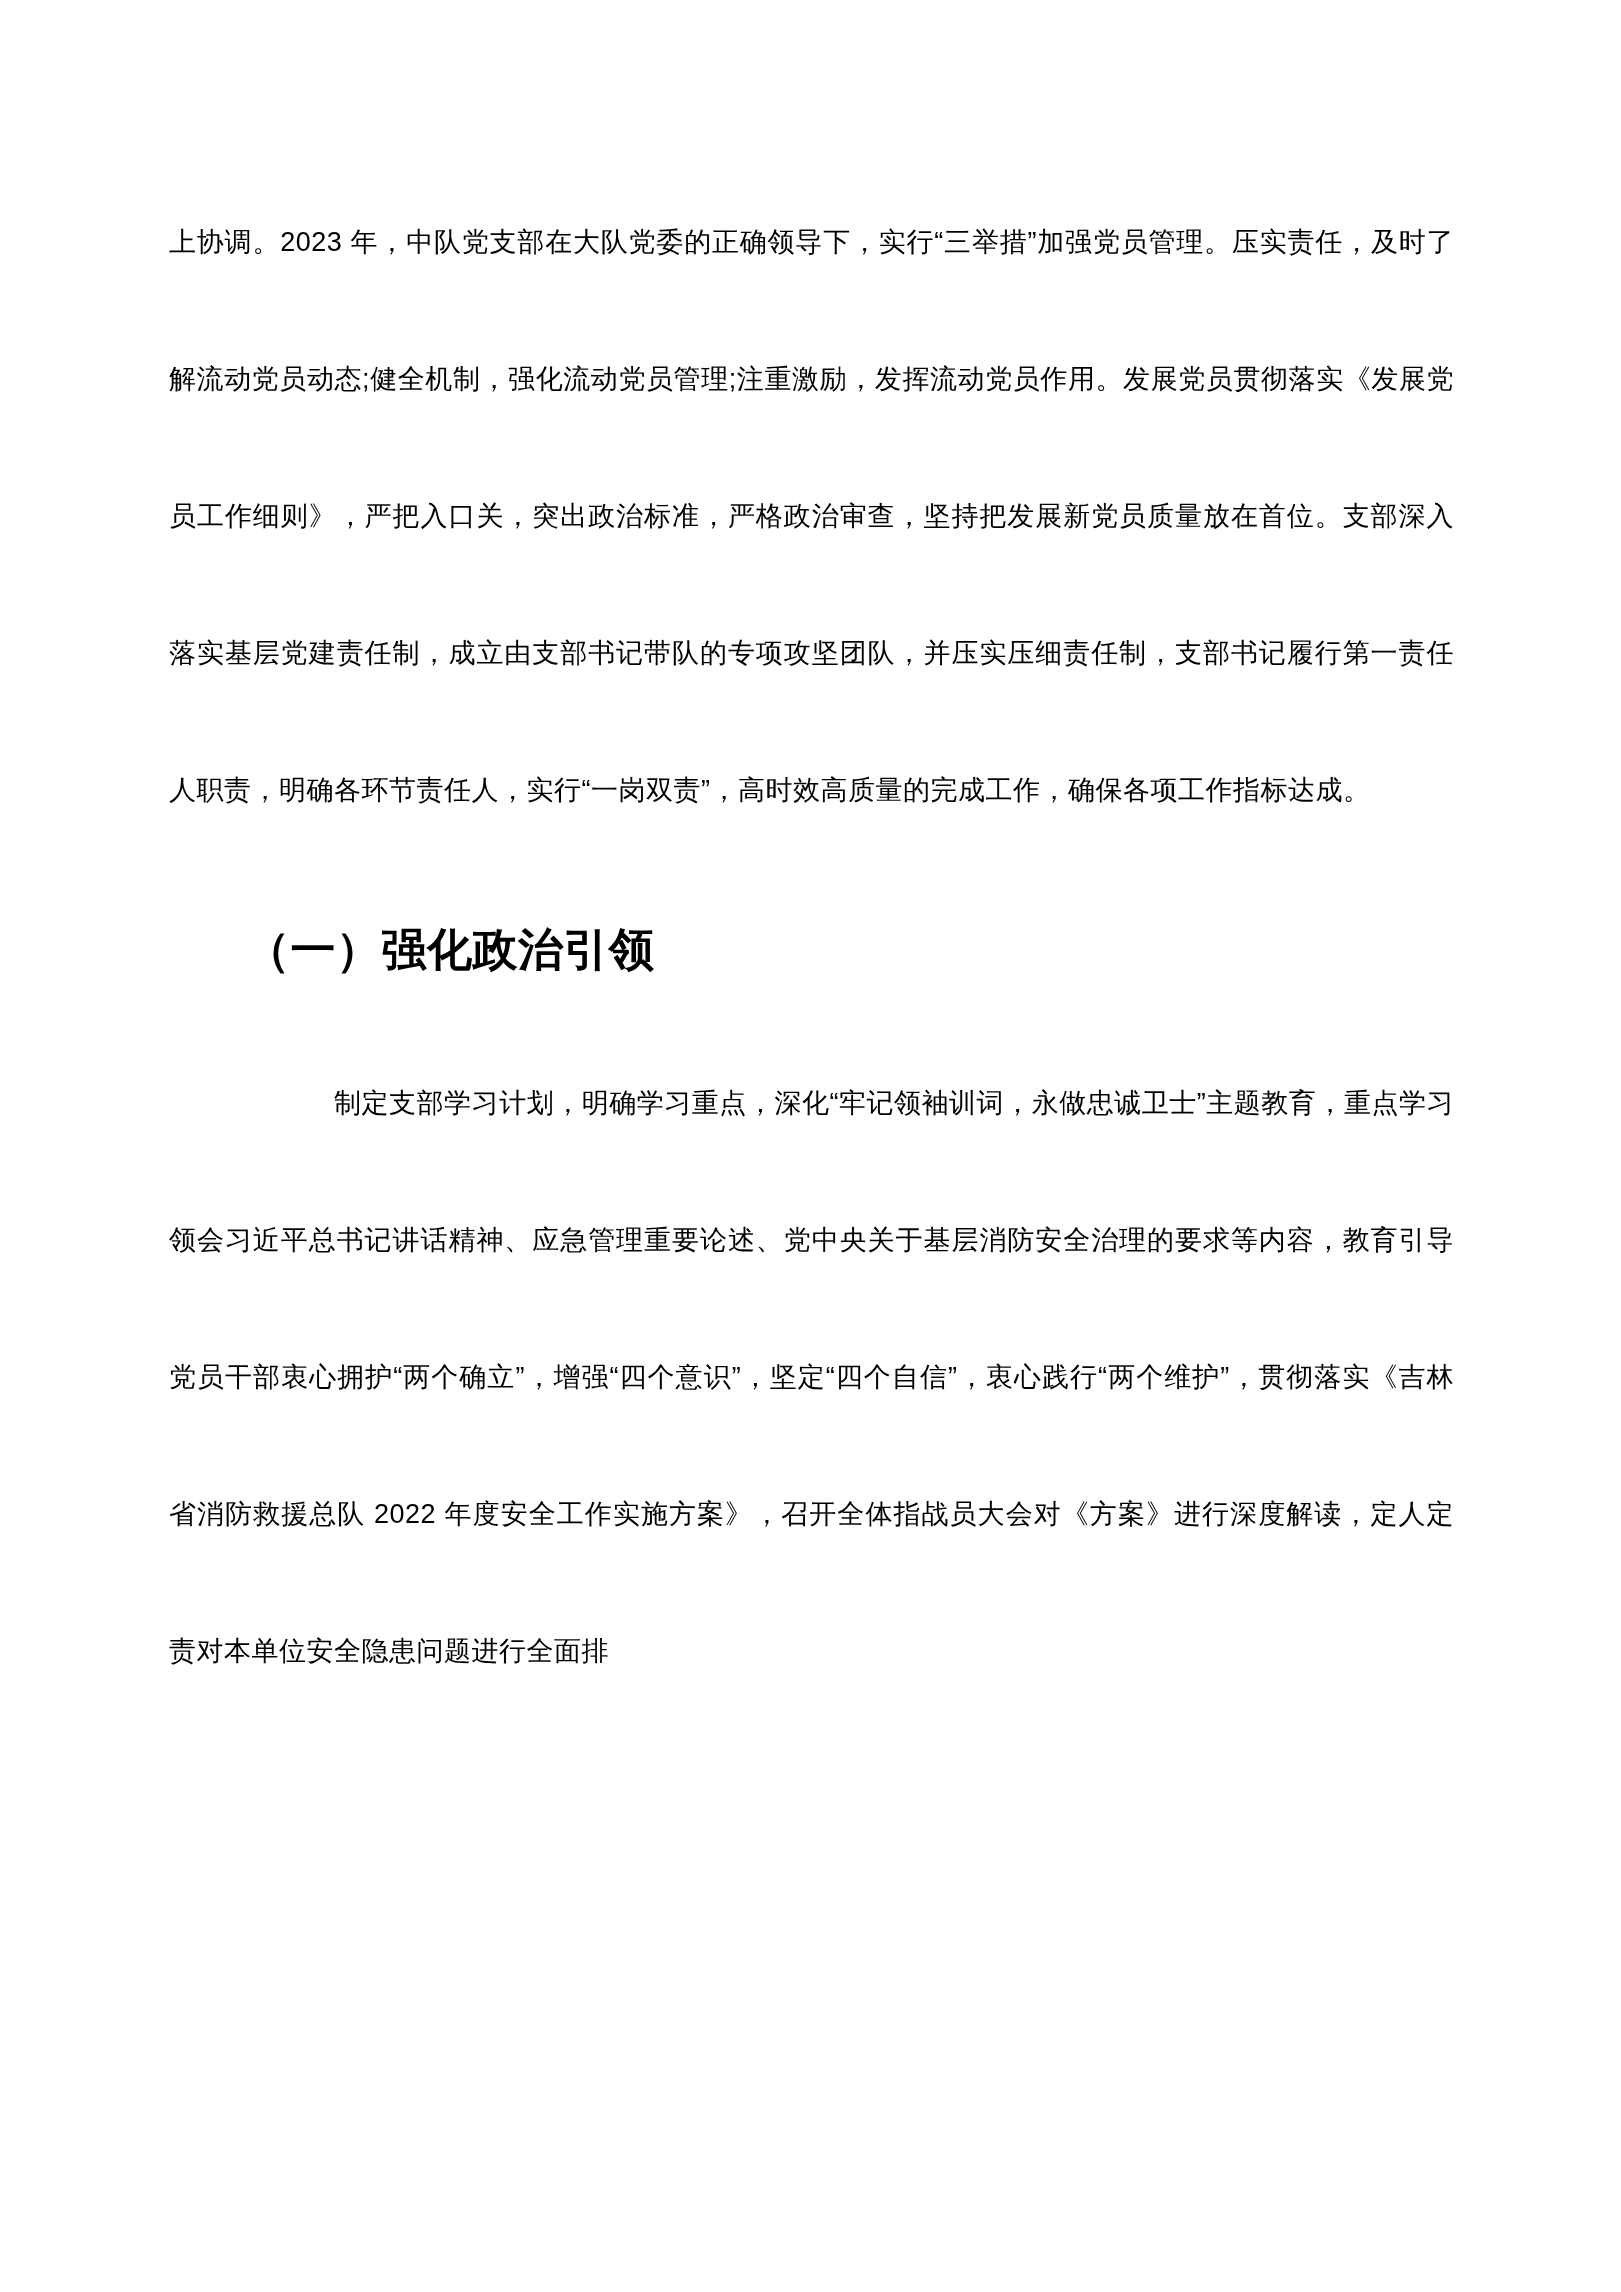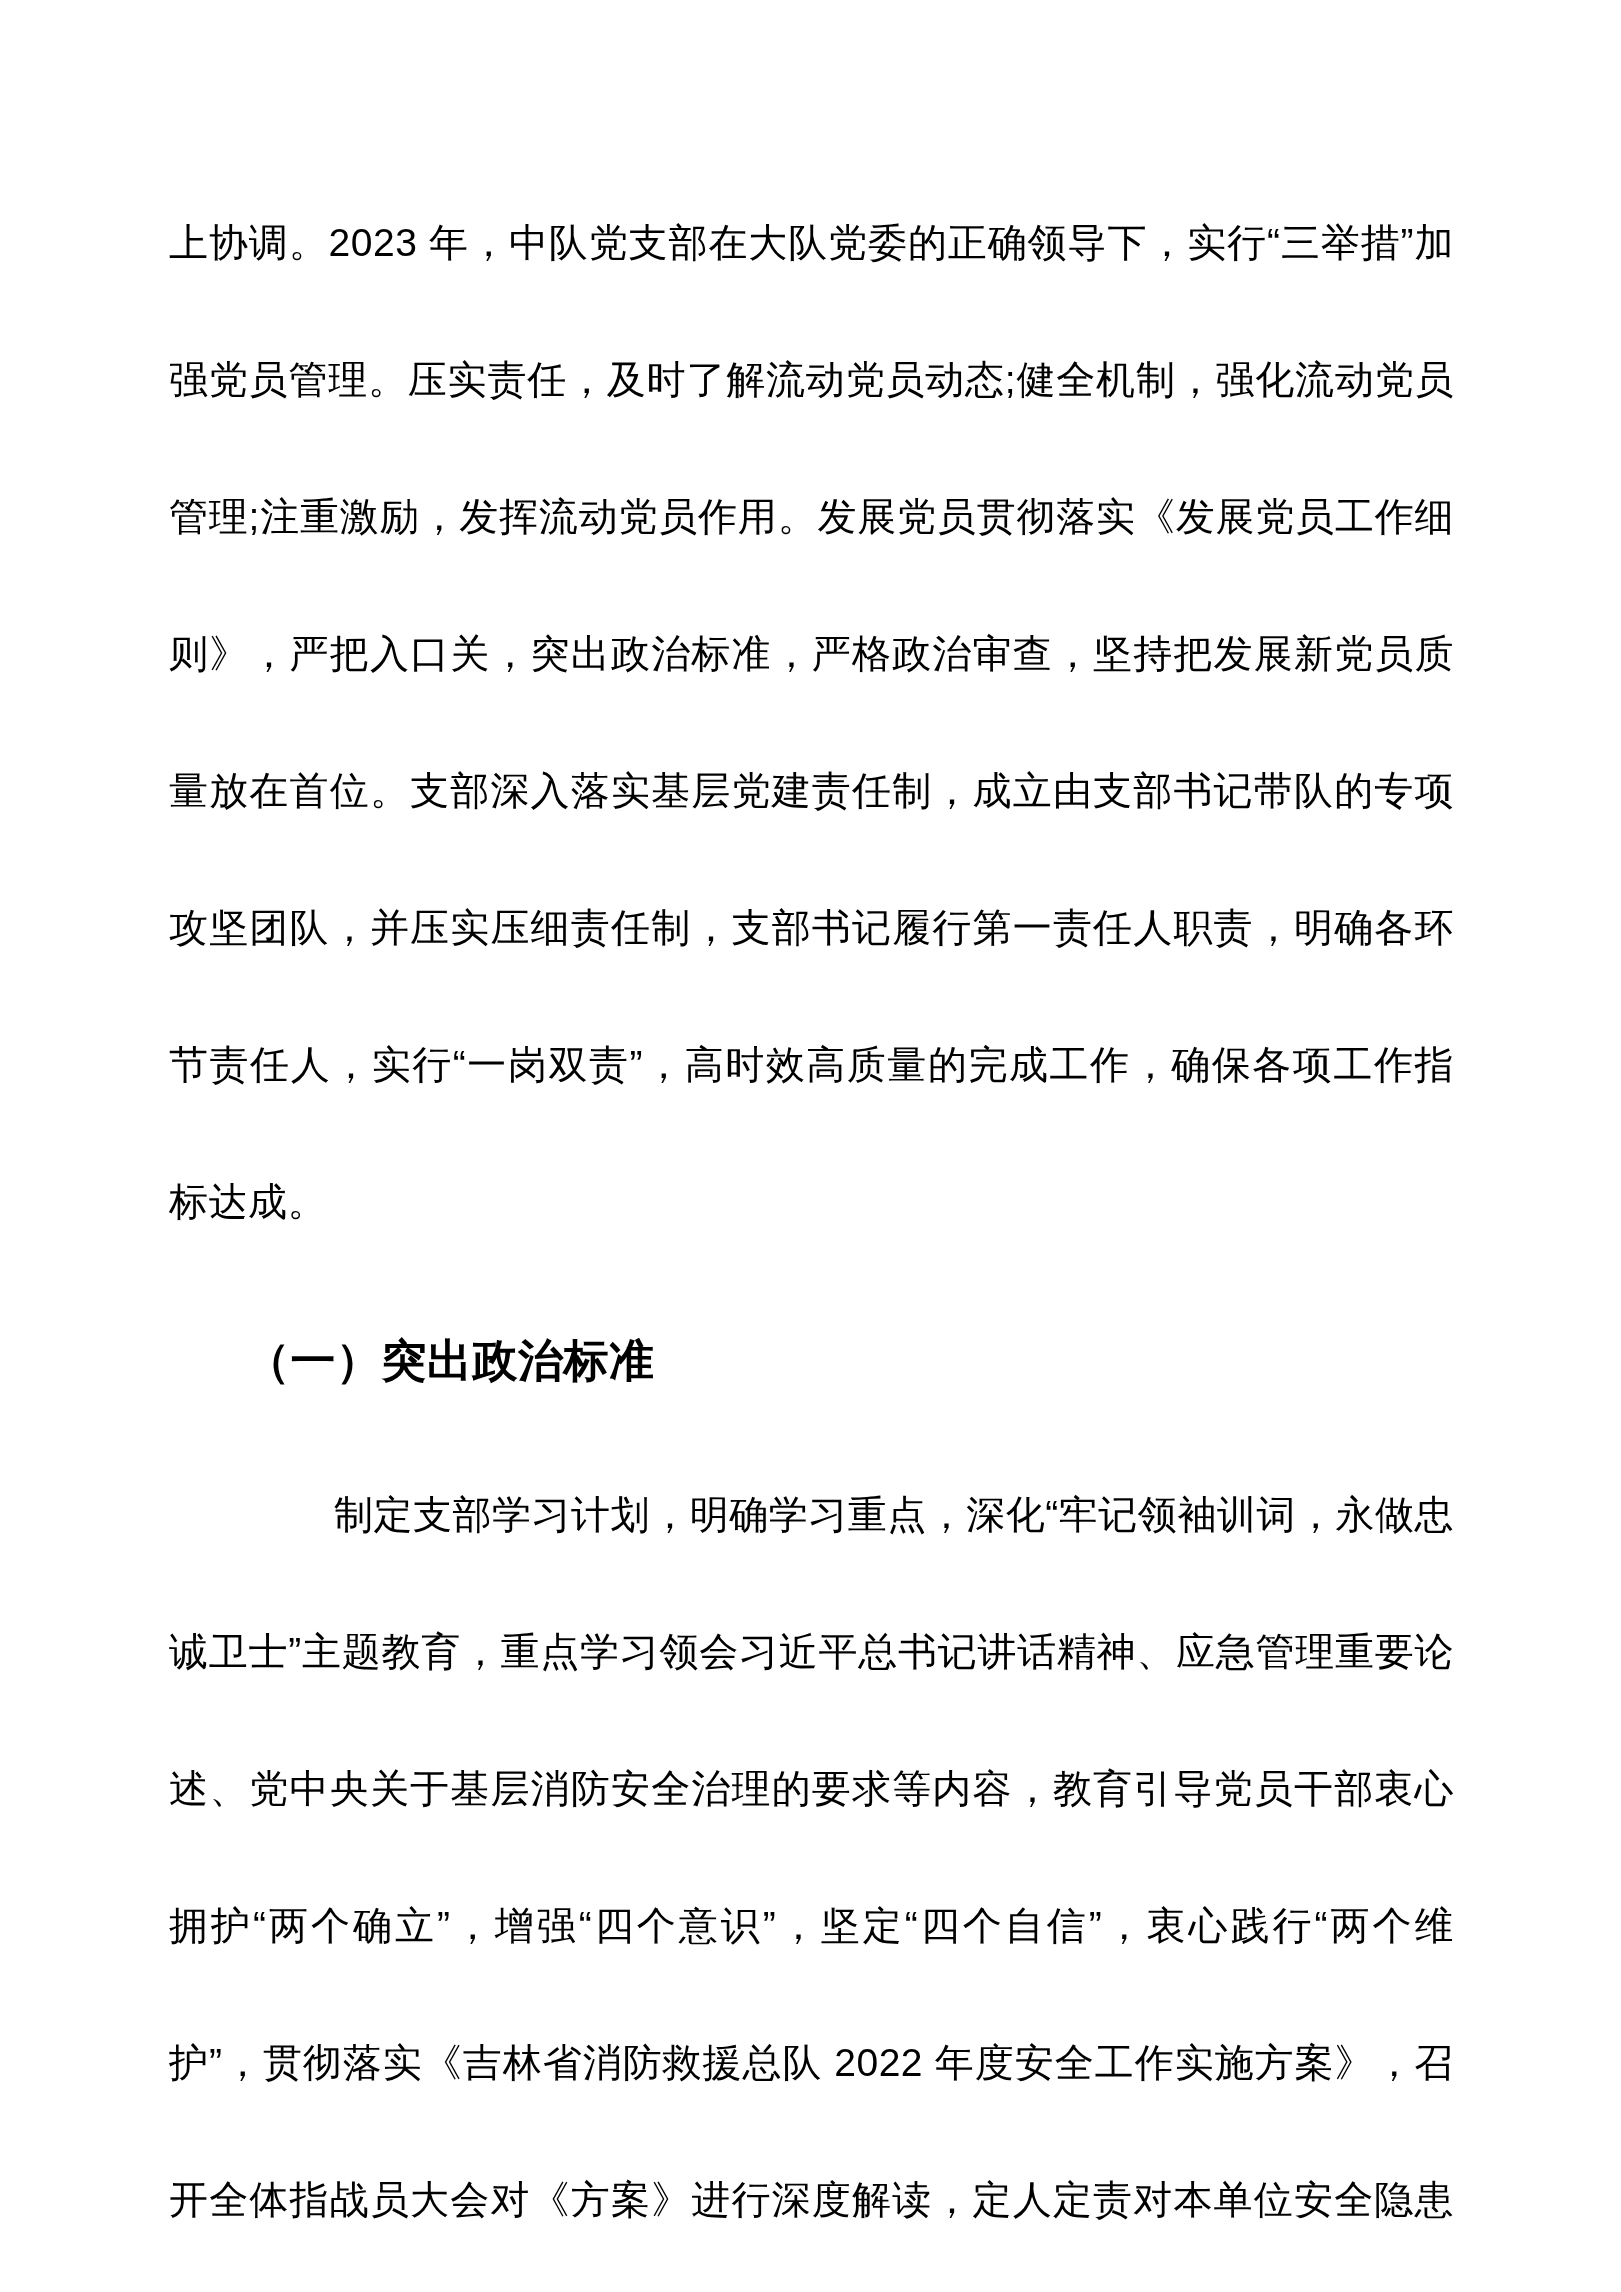--- a/index.html
+++ b/index.html
@@ -14,21 +14,21 @@
       height: 2293px;
       margin: 0 auto;
       background: #ffffff;
       padding: 174px 167px 0 169px;
       overflow: hidden;
       font-family: "Liberation Sans", "DejaVu Sans", sans-serif;
       color: #000000;
     }
     .para {
       margin: 0;
-      font-size: 39px;
+      font-size: 27px;
       line-height: 137px;
       text-align: justify;
       letter-spacing: 0.5px;
       word-break: break-all;
     }
     .para-indent {
       text-indent: 165px;
     }
     .heading {
       margin: 21.6px 0 17.6px 0;
@@ -38,17 +38,17 @@
       text-indent: 76px;
       letter-spacing: 0.5px;
     }
   </style>
 </head>
 <body>
 
 <div class="page">
   <p class="para">上协调。2023 年，中队党支部在大队党委的正确领导下，实行“三举措”加强党员管理。压实责任，及时了解流动党员动态;健全机制，强化流动党员管理;注重激励，发挥流动党员作用。发展党员贯彻落实《发展党员工作细则》，严把入口关，突出政治标准，严格政治审查，坚持把发展新党员质量放在首位。支部深入落实基层党建责任制，成立由支部书记带队的专项攻坚团队，并压实压细责任制，支部书记履行第一责任人职责，明确各环节责任人，实行“一岗双责”，高时效高质量的完成工作，确保各项工作指标达成。</p>
 
-  <h2 class="heading">（一）突出政治标准</h2>
+  <h2 class="heading">（一）强化政治引领</h2>
 
   <p class="para para-indent">制定支部学习计划，明确学习重点，深化“牢记领袖训词，永做忠诚卫士”主题教育，重点学习领会习近平总书记讲话精神、应急管理重要论述、党中央关于基层消防安全治理的要求等内容，教育引导党员干部衷心拥护“两个确立”，增强“四个意识”，坚定“四个自信”，衷心践行“两个维护”，贯彻落实《吉林省消防救援总队 2022 年度安全工作实施方案》，召开全体指战员大会对《方案》进行深度解读，定人定责对本单位安全隐患问题进行全面排</p>
 </div>
 
 
 </body></html>

